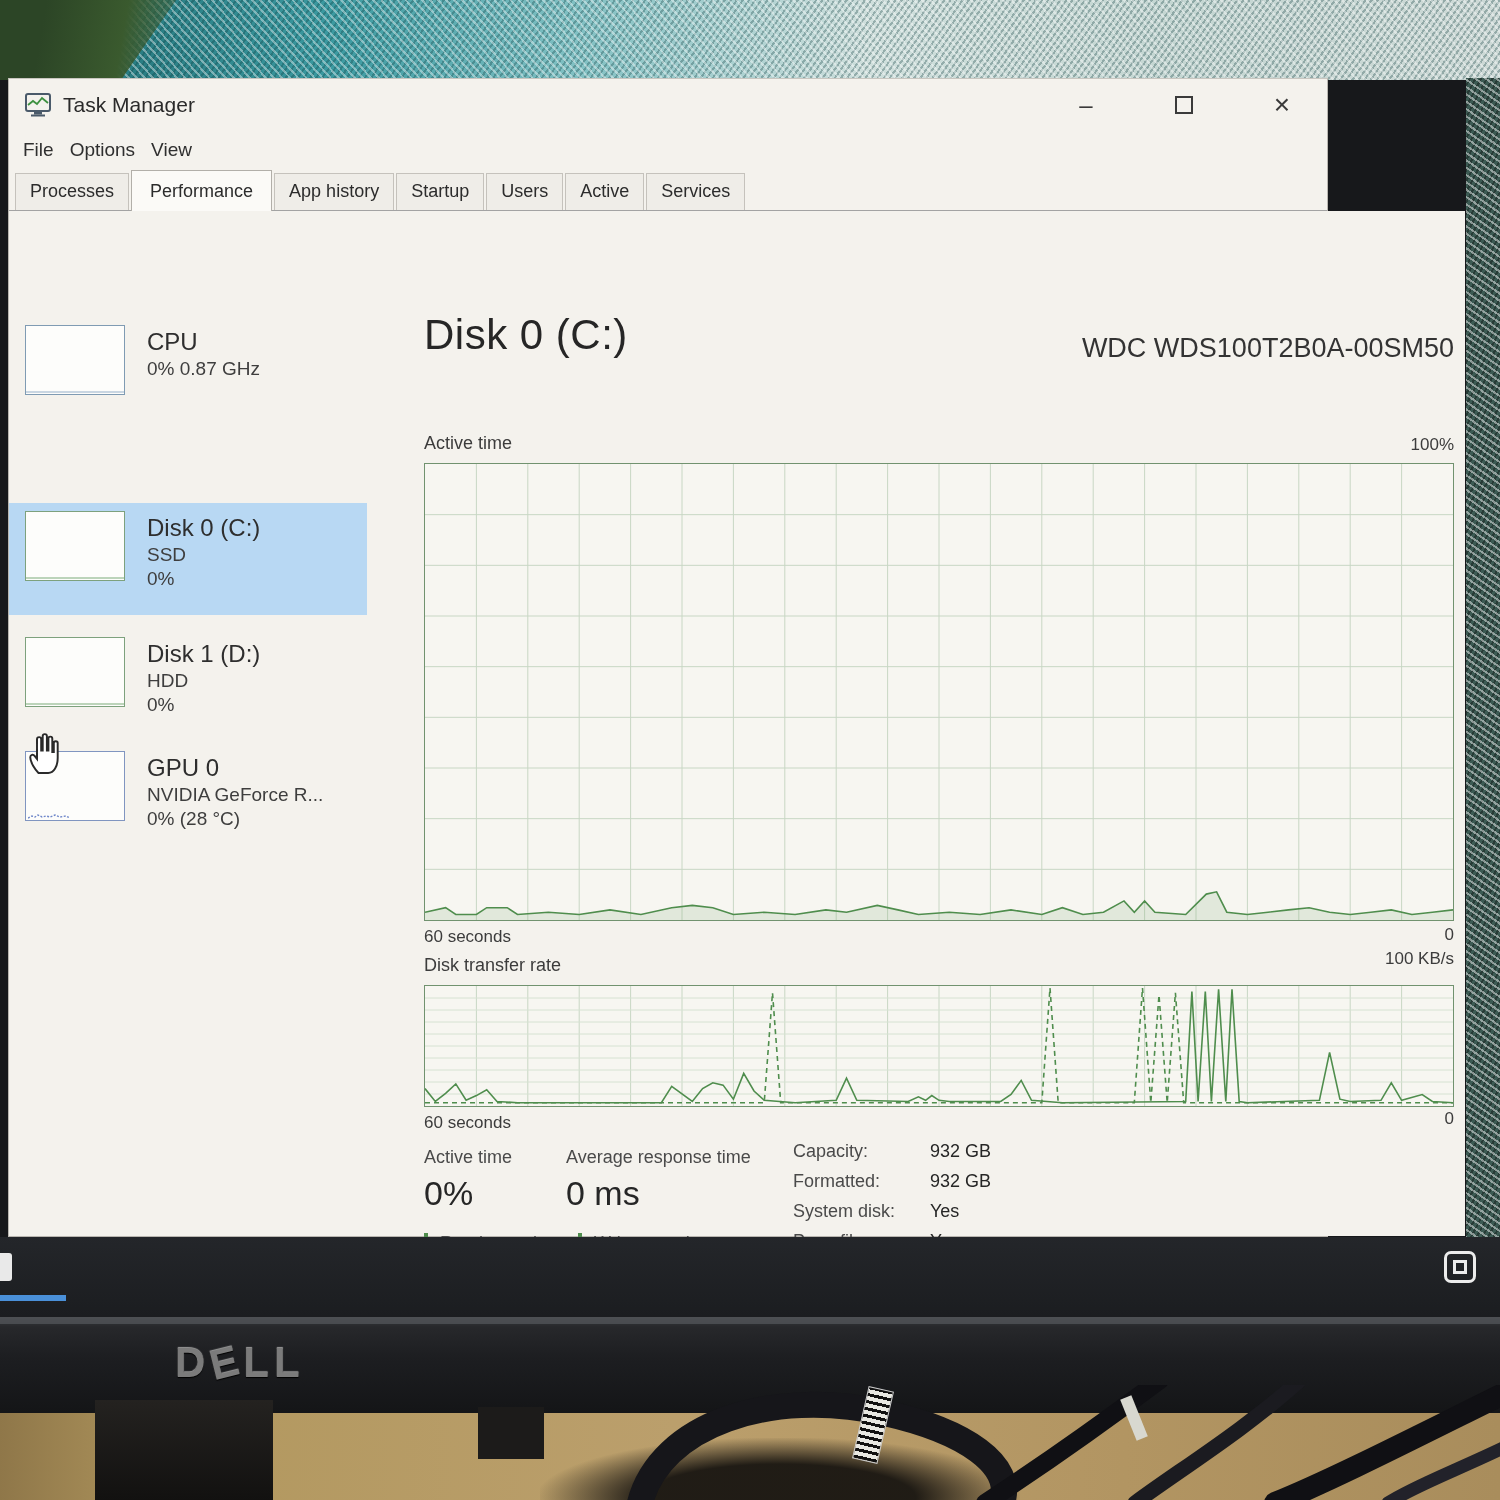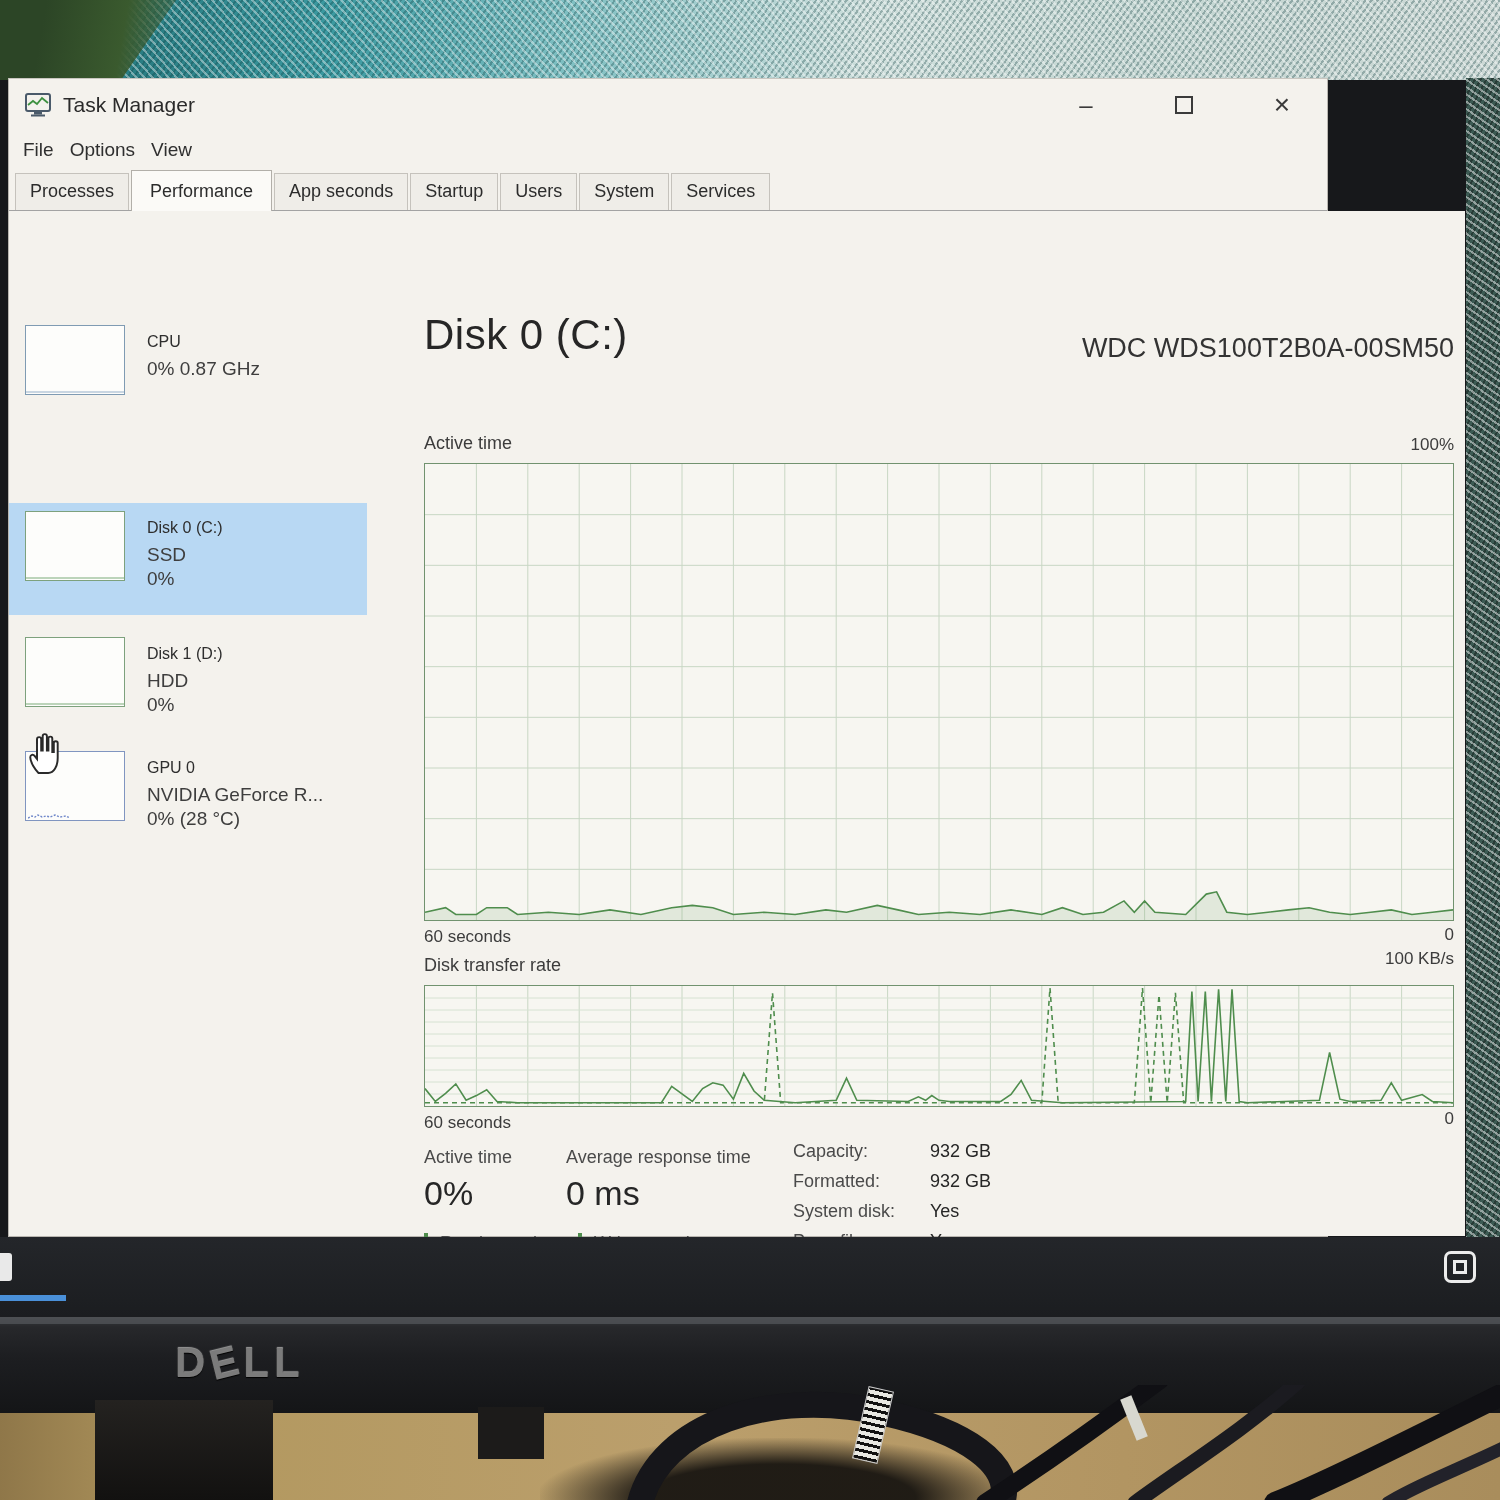--- a/index.html
+++ b/index.html
@@ -57,21 +57,21 @@
     position:relative; flex-shrink:0; }
   .thumb.cpu { border-color:#7f9bb3; }
   .thumb.mem { border-color:#9464a8; }
   .thumb.mem .mem-band { position:absolute; left:0; right:0; bottom:6px; height:2px; background:#9464a8; }
   .thumb.mem .mem-band2 { position:absolute; left:0; right:0; bottom:0; height:6px; background:#f3eaf7; }
   .thumb.disk { border-color:#7da17d; }
   .thumb .baseline { position:absolute; left:0; right:0; bottom:1px; height:2px; background:#bcd4ba; }
   .thumb.gpu { border-color:#8095c0; }
   .thumb.gpu svg { position:absolute; left:2px; bottom:1px; }
   .side-text { margin-left:22px; padding-top:2px; }
-  .side-title { font-size:16px; color:#2e2e2e; line-height:30px; }
+  .side-title { font-size:24px; color:#2e2e2e; line-height:30px; }
   .side-line { font-size:19px; color:#3e3e3e; line-height:24px; }
 
   
   .main { position:absolute; left:407px; top:0; width:1038px; height:100%; }
   .main-title { position:absolute; left:8px; top:100px; font-size:42px; font-weight:300;
     color:#262626; letter-spacing:.5px; }
   .device-name { position:absolute; right:0; top:122px; font-size:27px; color:#333; }
   .chart-label { font-size:18px; color:#3c3c3c; position:absolute; left:8px; }
   .chart-max { font-size:17px; color:#3c3c3c; position:absolute; right:0; }
   .chart-box { position:absolute; left:8px; width:1030px; border:1px solid #71926f; background:#f7f6f1; }
@@ -157,24 +157,24 @@
 
     <div class="menu-bar">
       <div class="menu-item">File</div>
       <div class="menu-item">Options</div>
       <div class="menu-item">View</div>
     </div>
 
     <div class="tab-bar">
       <div class="tab">Processes</div>
       <div class="tab selected">Performance</div>
-      <div class="tab">App seconds</div>
+      <div class="tab">App history</div>
       <div class="tab">Startup</div>
       <div class="tab">Users</div>
-      <div class="tab">System</div>
+      <div class="tab">Active</div>
       <div class="tab">Services</div>
     </div>
 
     <div class="content">
 
       <div class="sidebar">
 
         <div class="side-item" style="top:106px;">
           <div class="thumb cpu">
               <div class="baseline" style="background:#c9d6e2;"></div>

